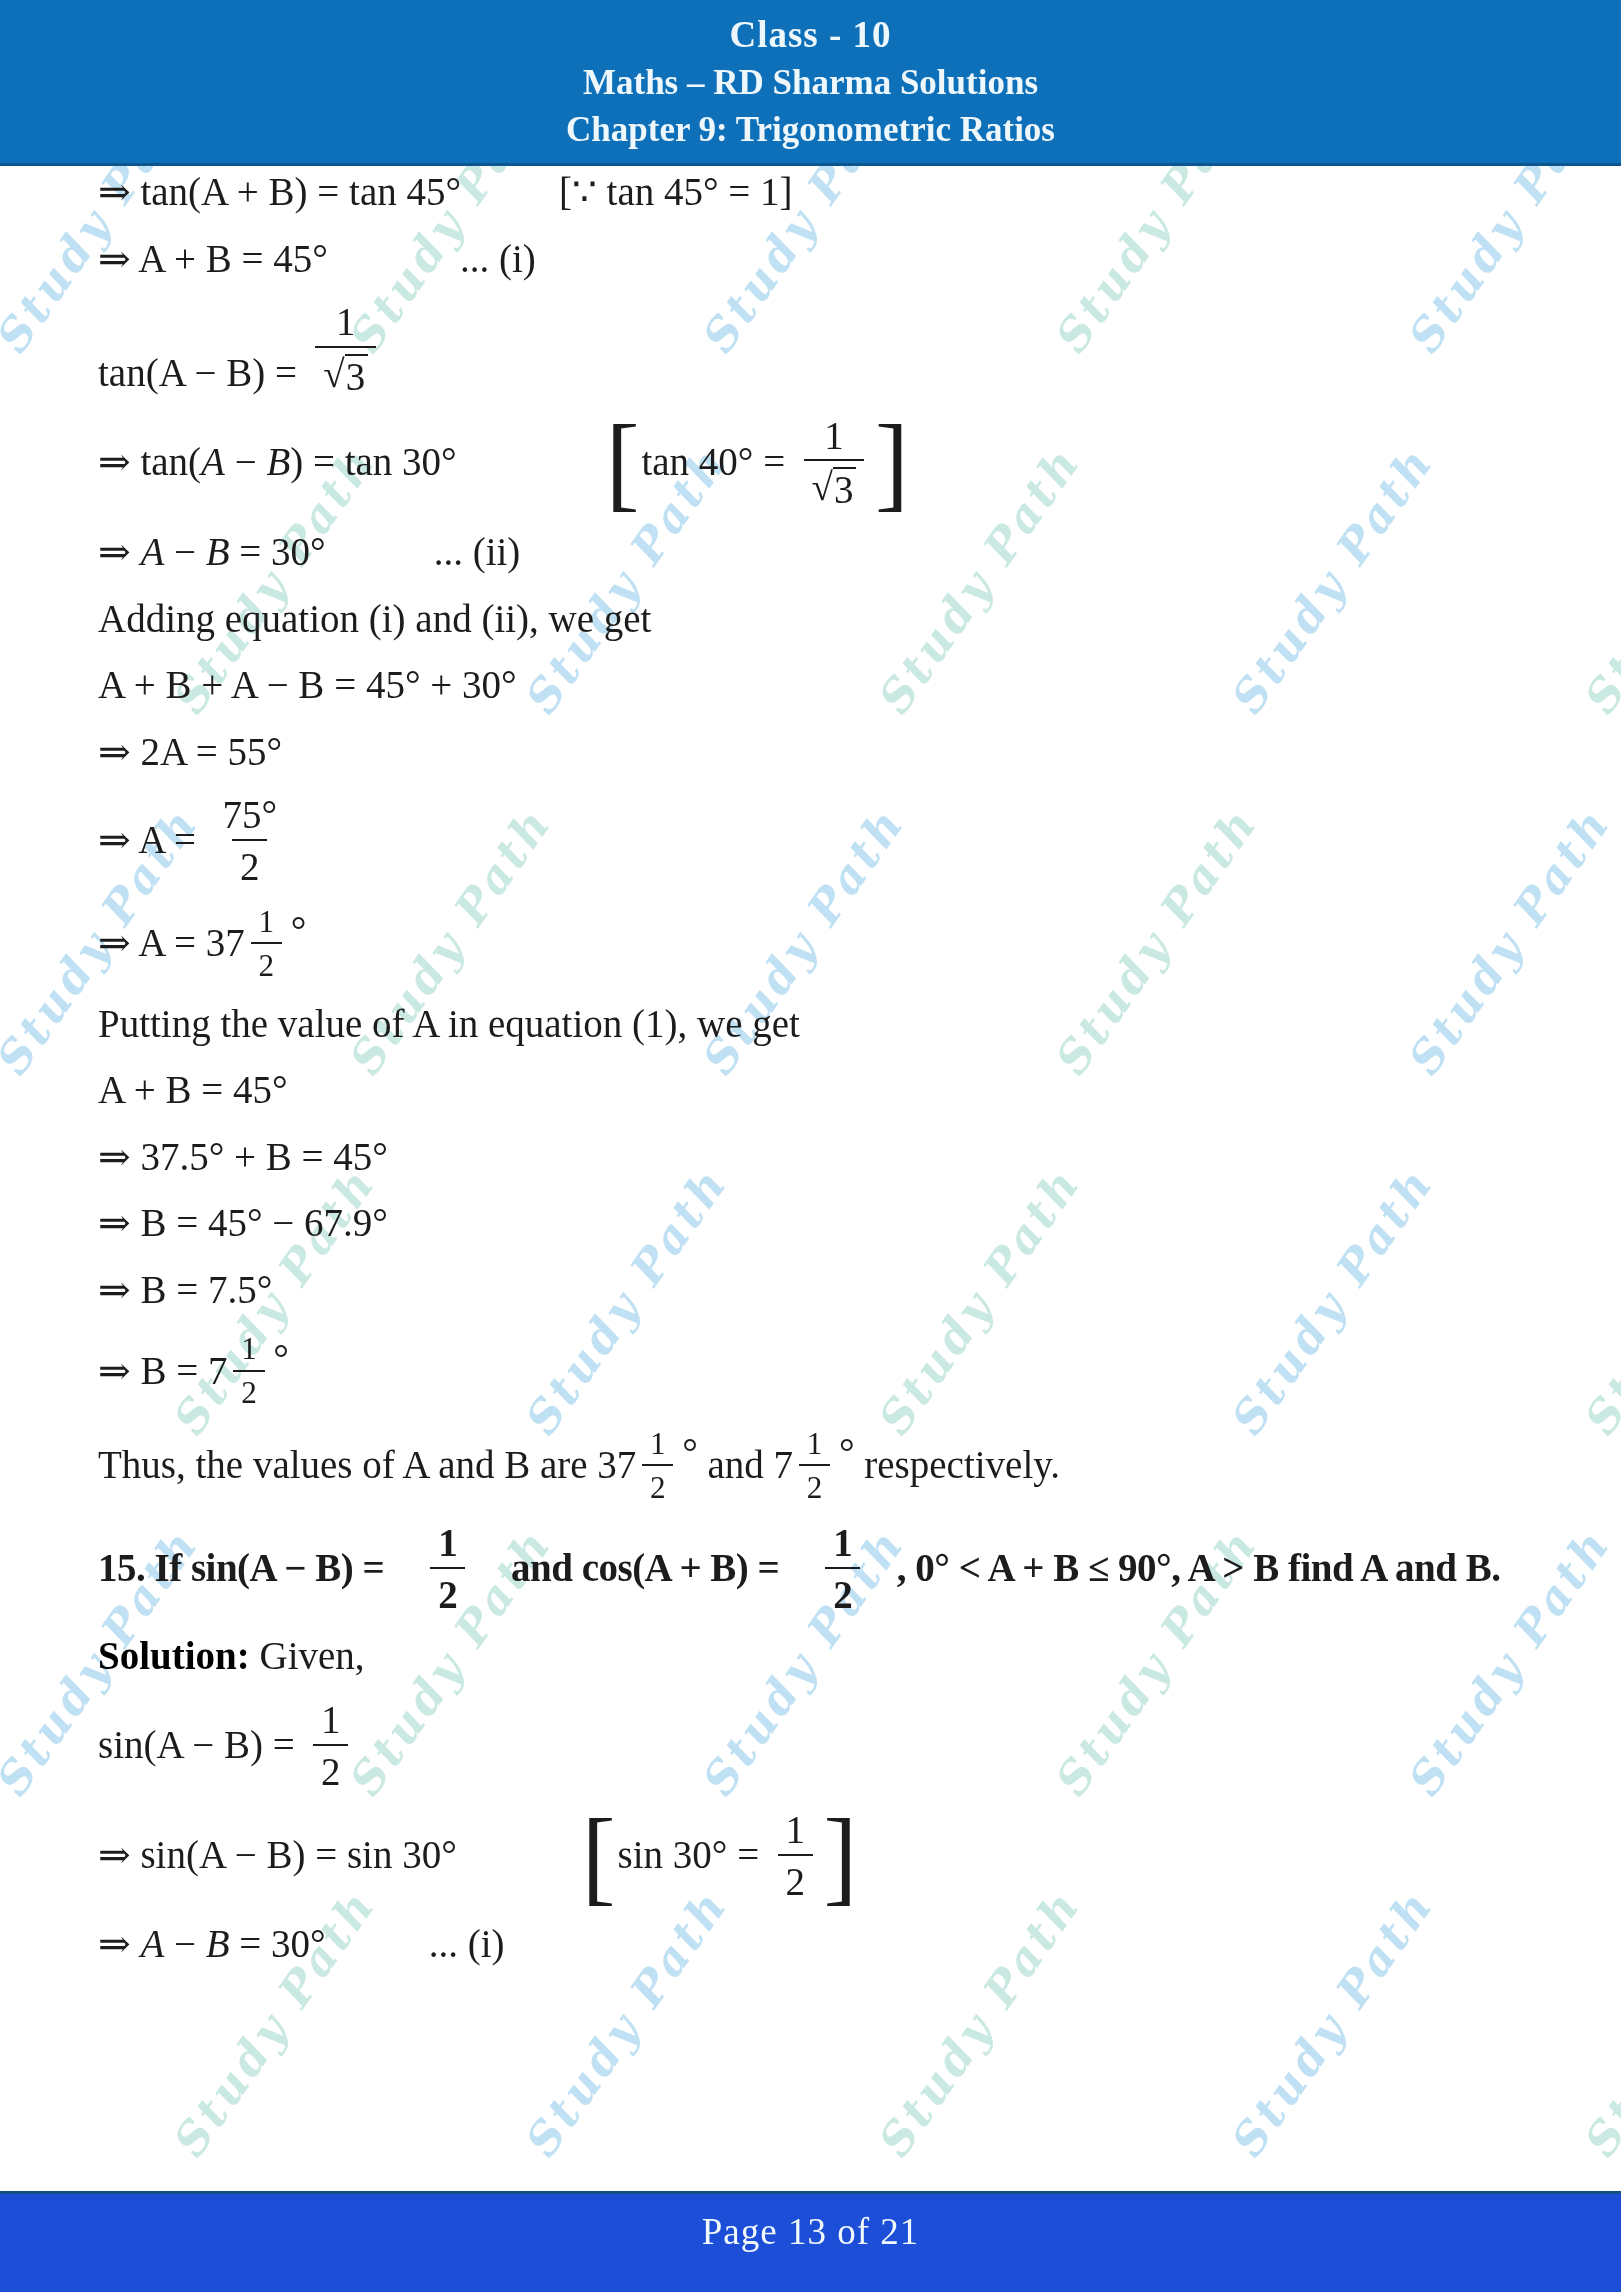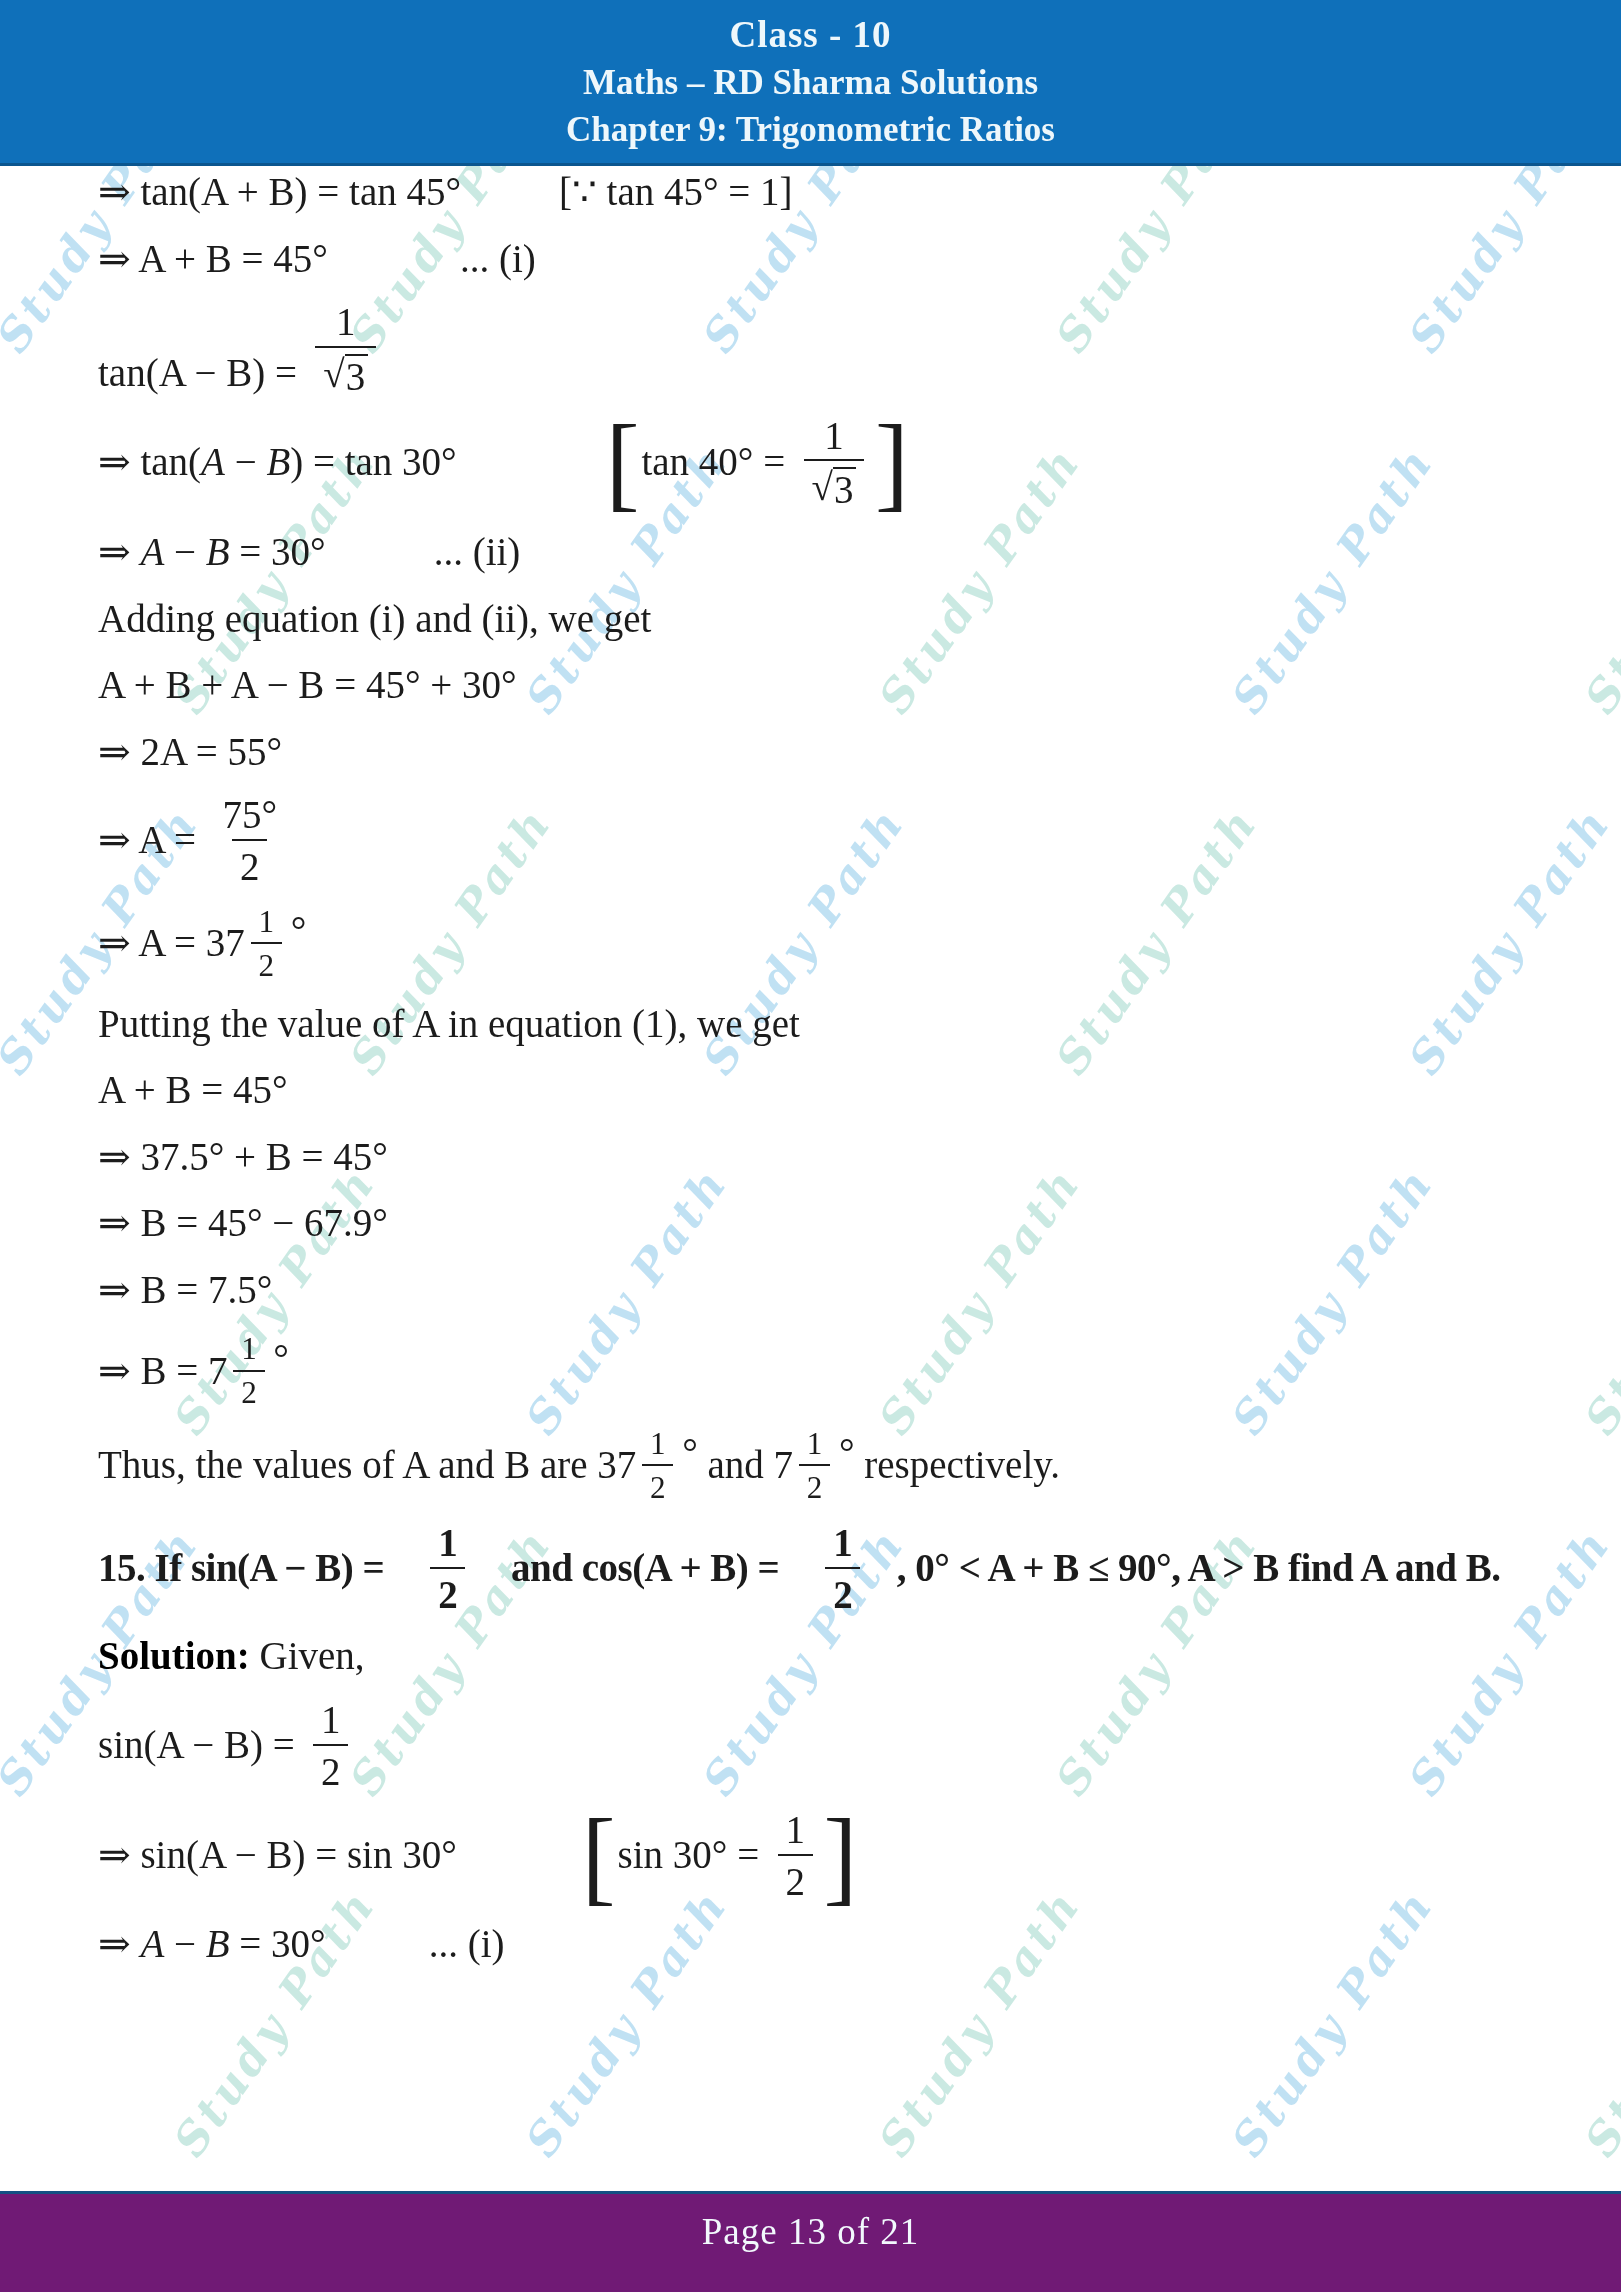--- a/index.html
+++ b/index.html
@@ -13,21 +13,21 @@
     position:absolute;top:0;left:0;right:0;height:163px;z-index:5;
     background:#0f70ba;border-bottom:3.9px solid #0b568f;
     display:flex;flex-direction:column;align-items:center;justify-content:center;gap:6.9px;
     color:#eef7fb;text-align:center;
   }
   .hdr .t1{font-size:37px;font-weight:600;letter-spacing:1px;}
   .hdr .t2{font-size:35px;font-weight:600;}
   .hdr .t3{font-size:35px;font-weight:600;}
   .ftr{
     position:absolute;left:0;right:0;bottom:0;height:99px;z-index:5;
-    background:#701a75;border-top:3.9px solid #145083;
+    background:#1d4ed8;border-top:3.9px solid #145083;
     display:flex;align-items:flex-start;justify-content:center;
   }
   .ftr span{color:#f2f9fd;font-size:37px;margin-top:15.7px;letter-spacing:1px;}
   
   .wmlayer{position:absolute;top:163px;bottom:99px;left:0;right:0;overflow:hidden;z-index:1;}
   .wm{
     position:absolute;white-space:nowrap;font-style:italic;font-weight:bold;
     font-size:45px;letter-spacing:3.9px;transform:rotate(-55deg);
     font-family:"DejaVu Serif",serif;pointer-events:none;
   }

